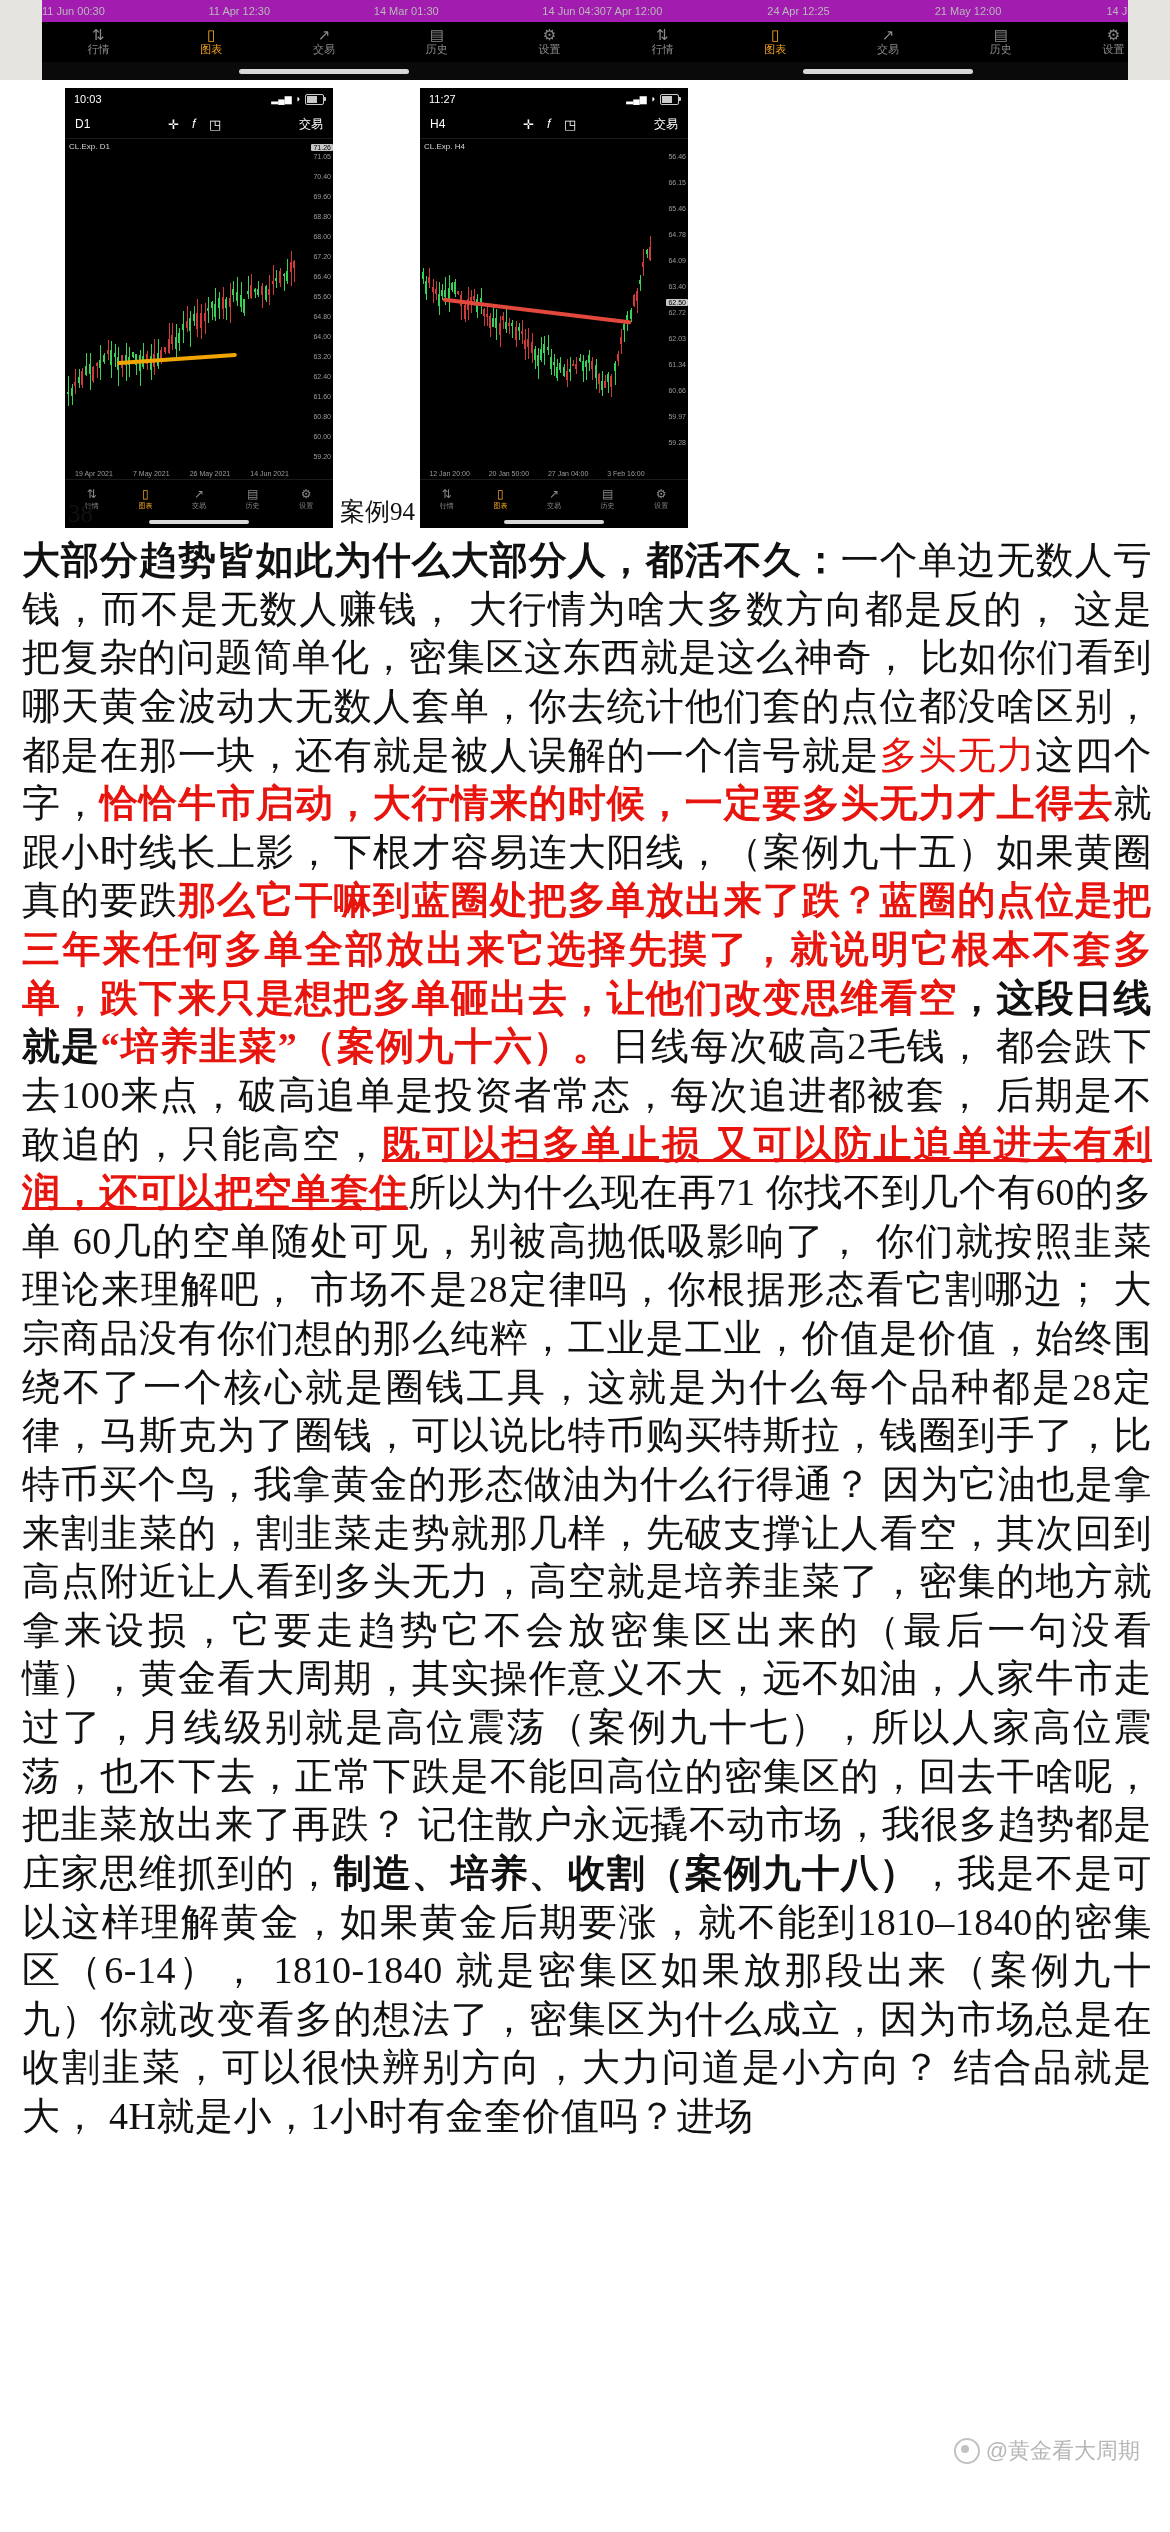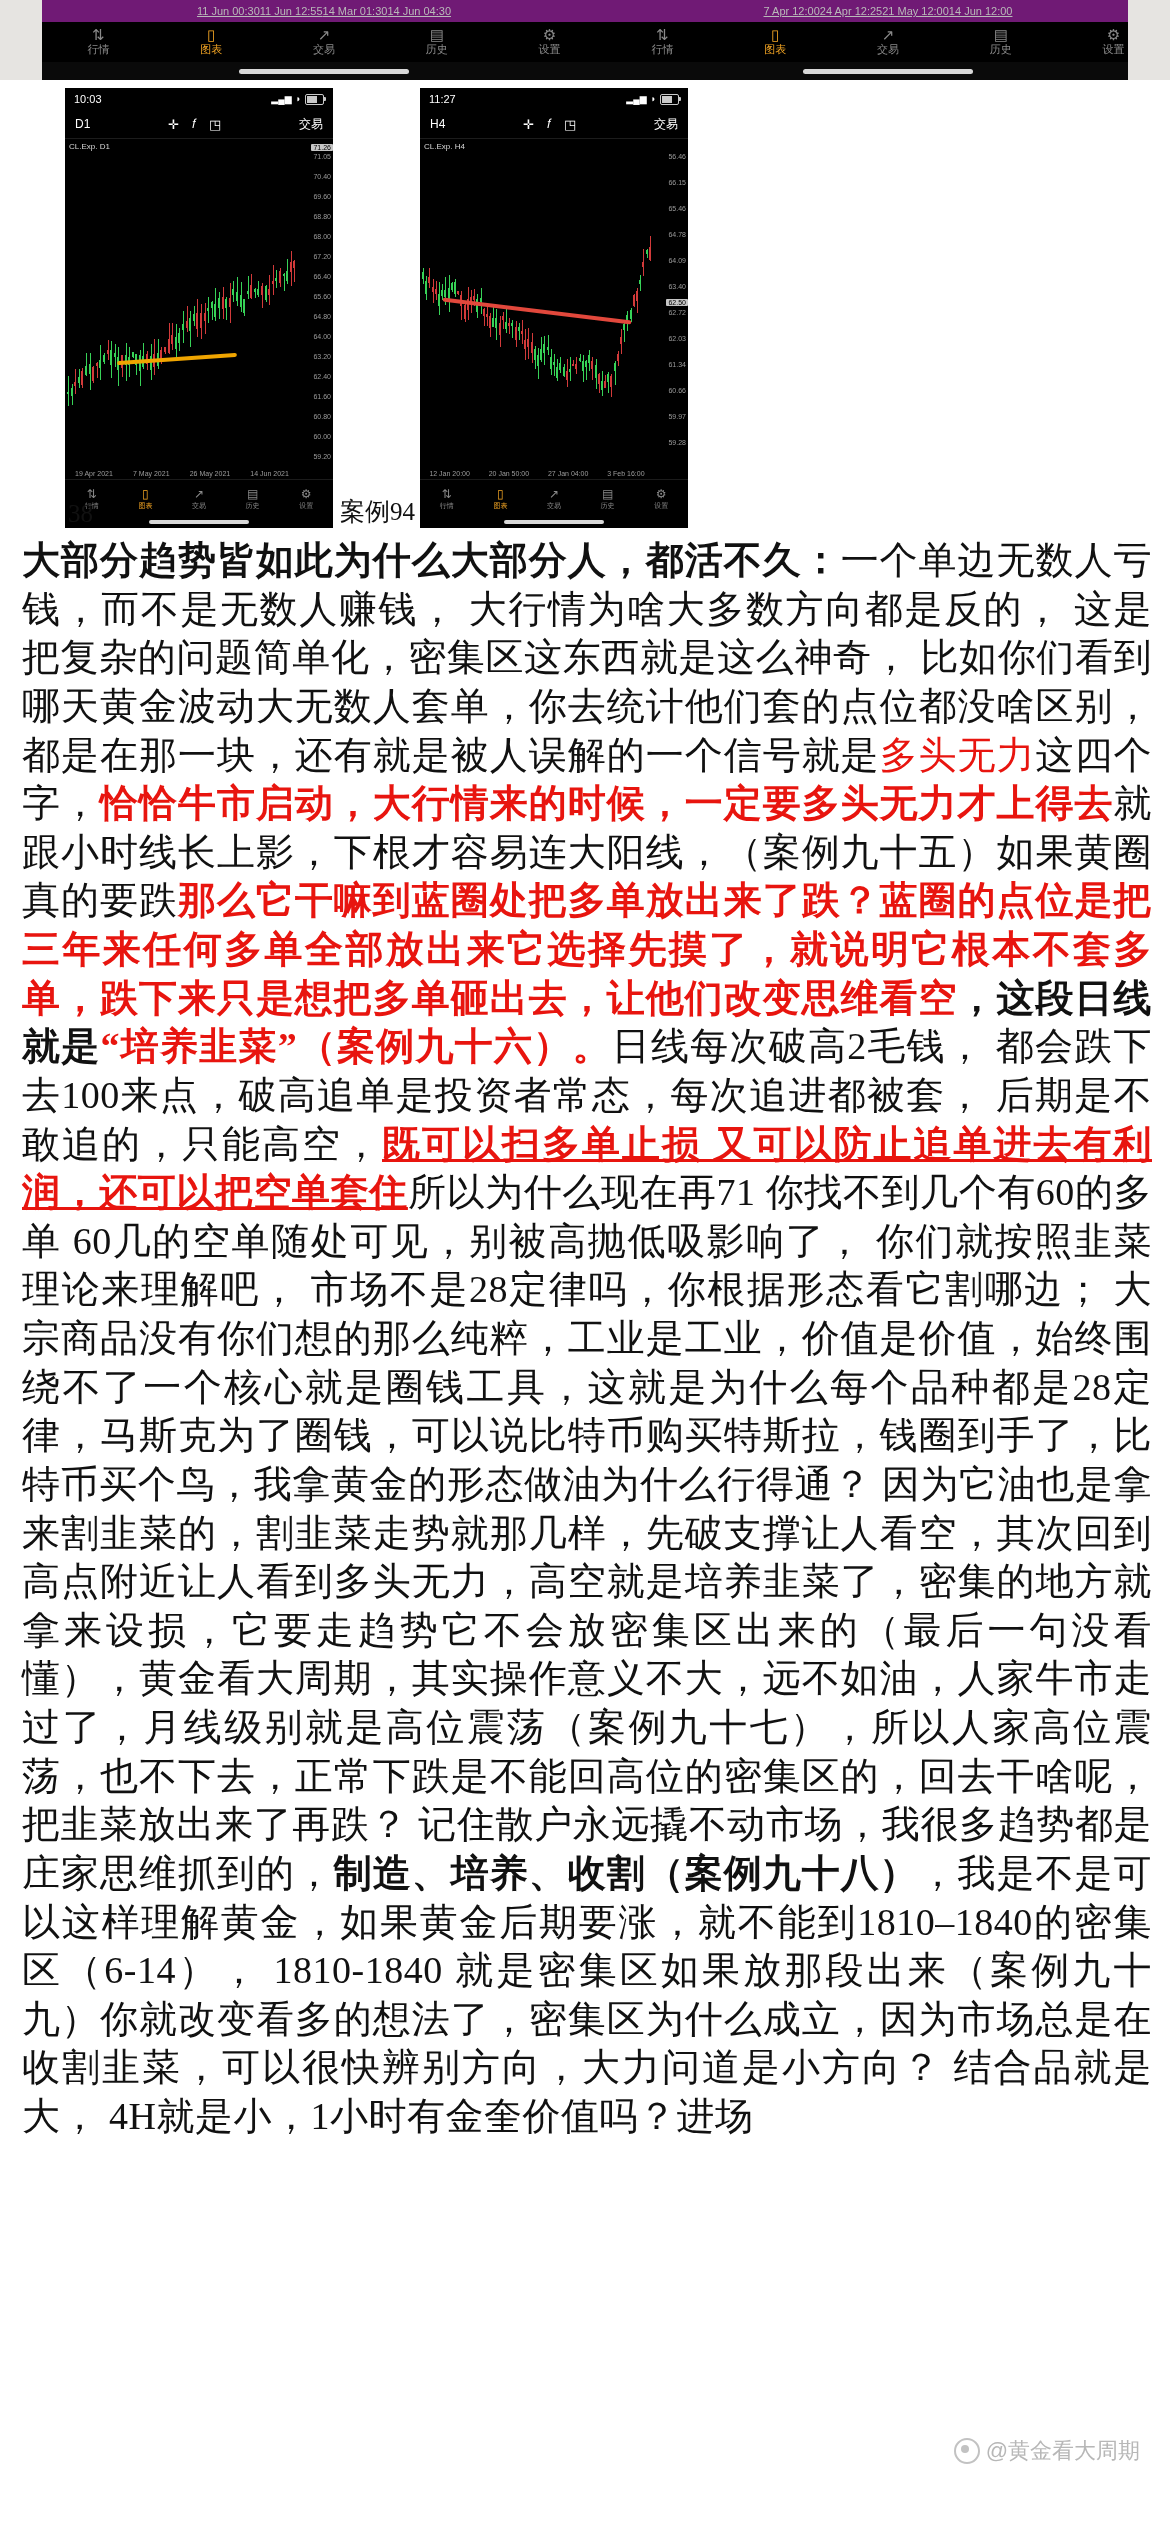--- a/index.html
+++ b/index.html
@@ -32,23 +32,22 @@
   .top-axis {
     position: absolute;
     top: 0;
     left: 0;
     right: 0;
     height: 22px;
     color: #b9b9b9;
     font-size: 11px;
     display: flex;
     align-items: center;
-    justify-content: center;
-    background: #701a75;
-    text-decoration: underline;
+    justify-content: space-between;
+    background: #a21caf;
   }
   .top-axis span { white-space: nowrap; }
   .top-tabs {
     position: absolute;
     top: 22px;
     left: 0;
     right: 0;
     height: 40px;
     display: flex;
     align-items: center;
@@ -269,21 +268,21 @@
 </style>
 </head>
 <body>
 
 <div class="top-strip">
   <div class="side-pad l"></div>
 
   <div class="half" style="margin-left:42px;">
     <div class="top-axis">
       <span>11 Jun 00:30</span>
-      <span>11 Jun 12:55</span>
+      <span>11 Apr 12:30</span>
       <span>14 Mar 01:30</span>
       <span>14 Jun 04:30</span>
     </div>
     <div class="top-tabs">
       <div class="top-tab">
           <span class="ic">⇅</span>
           <span>行情</span>
         </div>
       <div class="top-tab active">
           <span class="ic">▯</span>

